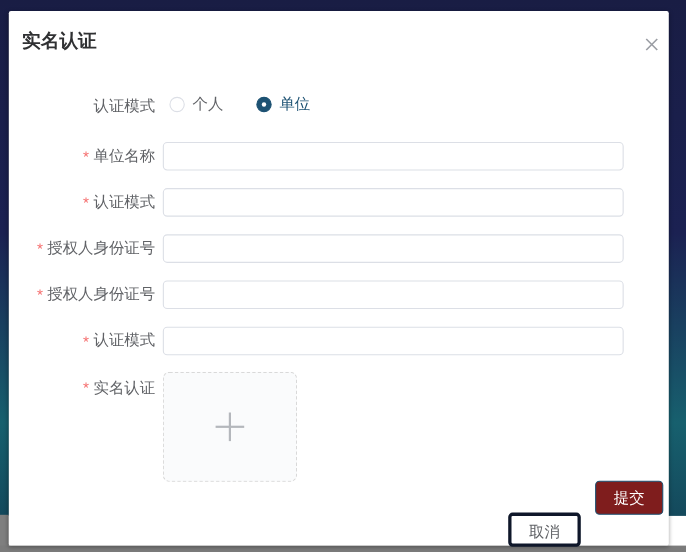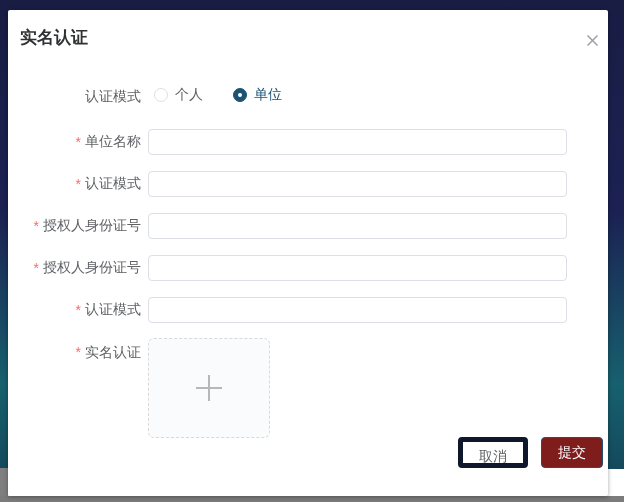--- a/index.html
+++ b/index.html
@@ -84,21 +84,21 @@
   .plus::before, .plus::after { content:""; position:absolute; background:#b4b7bc; }
   .plus::before { left:0; top:12px; width:26px; height:2px; }
   .plus::after { left:12px; top:0; width:2px; height:26px; }
 
   
   .footer { position:absolute; top:427px; right:5px; display:flex; gap:13px; }
   .btn {
     height:31px; padding:0 16px; border-radius:4px; font-size:14px;
     cursor:pointer; font-family:inherit; line-height:29px;
   }
-  .btn-cancel { background:#fff; border:5px solid #0f172a; color:#606266; }
+  .btn-cancel { background:#fff; border:3px solid #0f172a; color:#606266;margin-top:29px; }
   .btn-submit { background:#7f1d1d; border:1px solid #1d5273; color:#ffffff; }
 </style>
 </head>
 <body>
 
 <div class="stage">
   <div class="backdrop"></div>
   <div class="left-sliver"></div>
   <div class="bottom-bar"></div>
 

